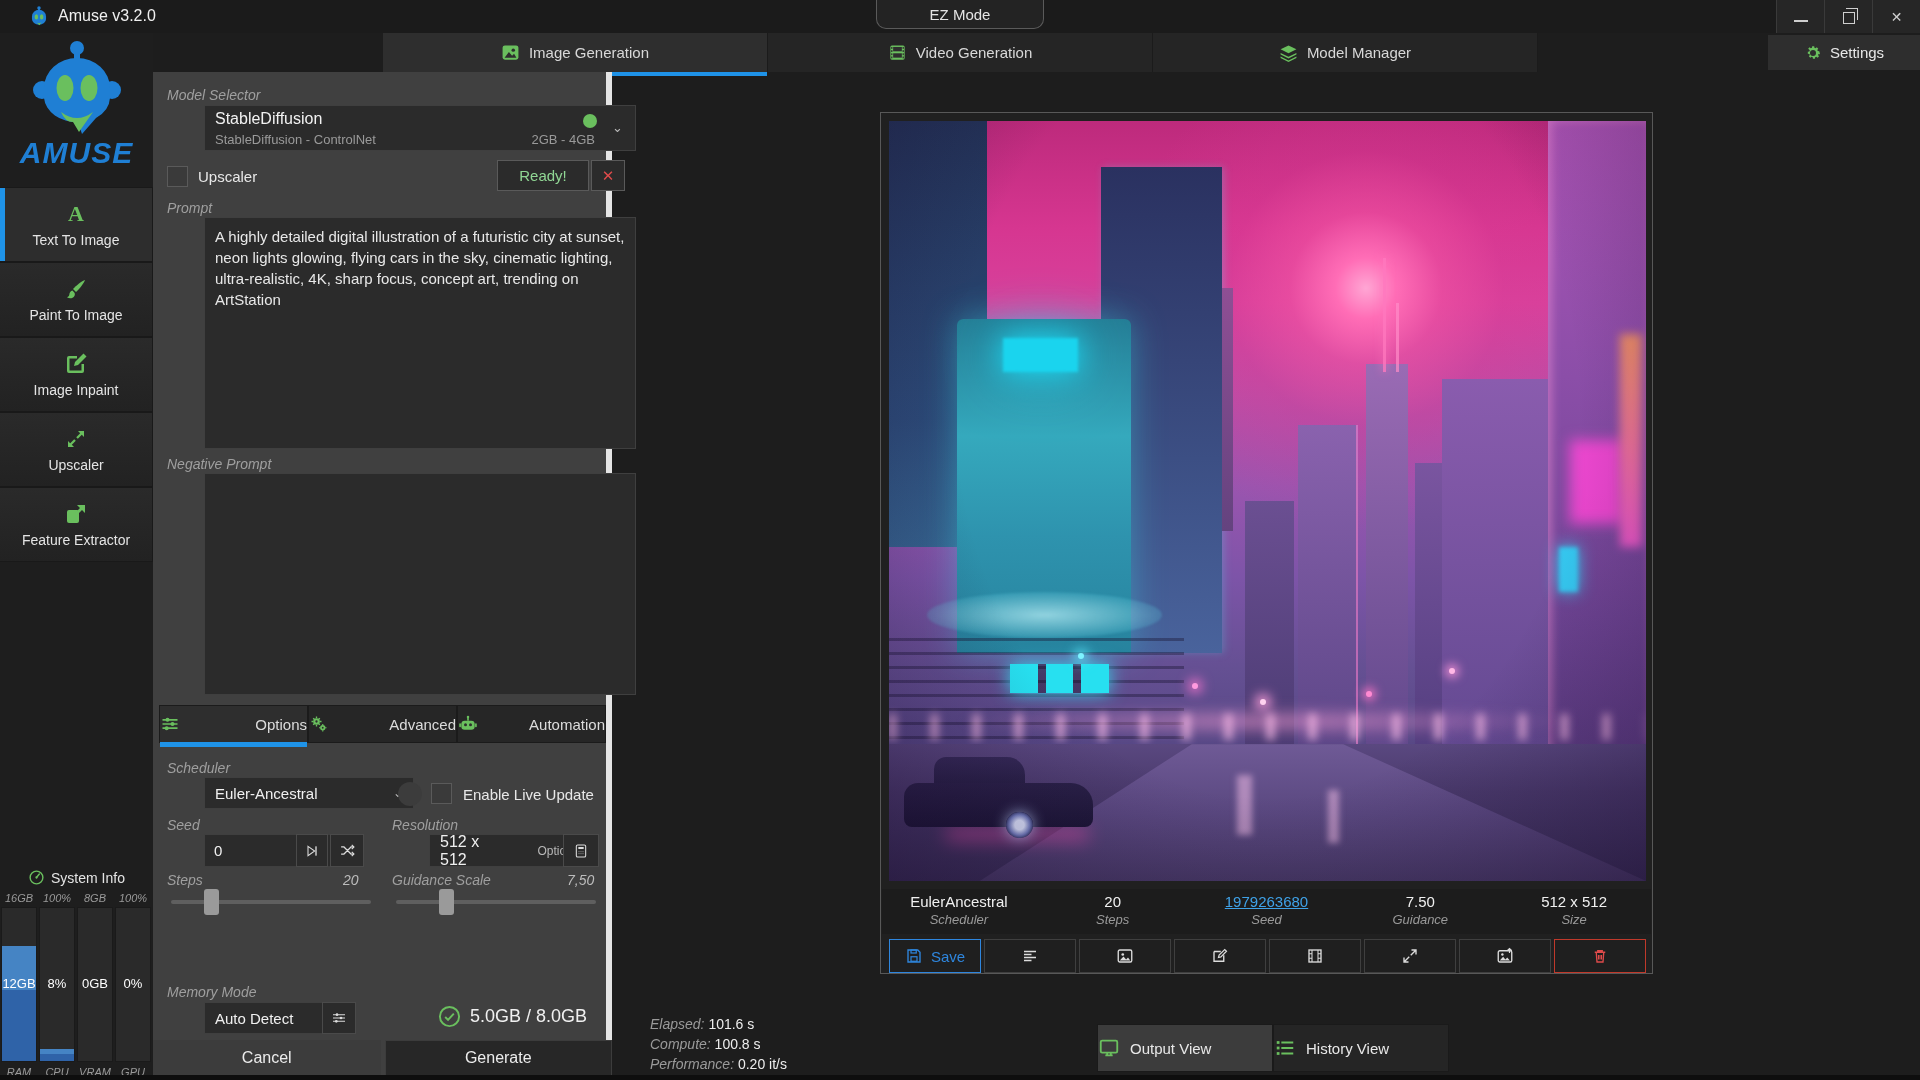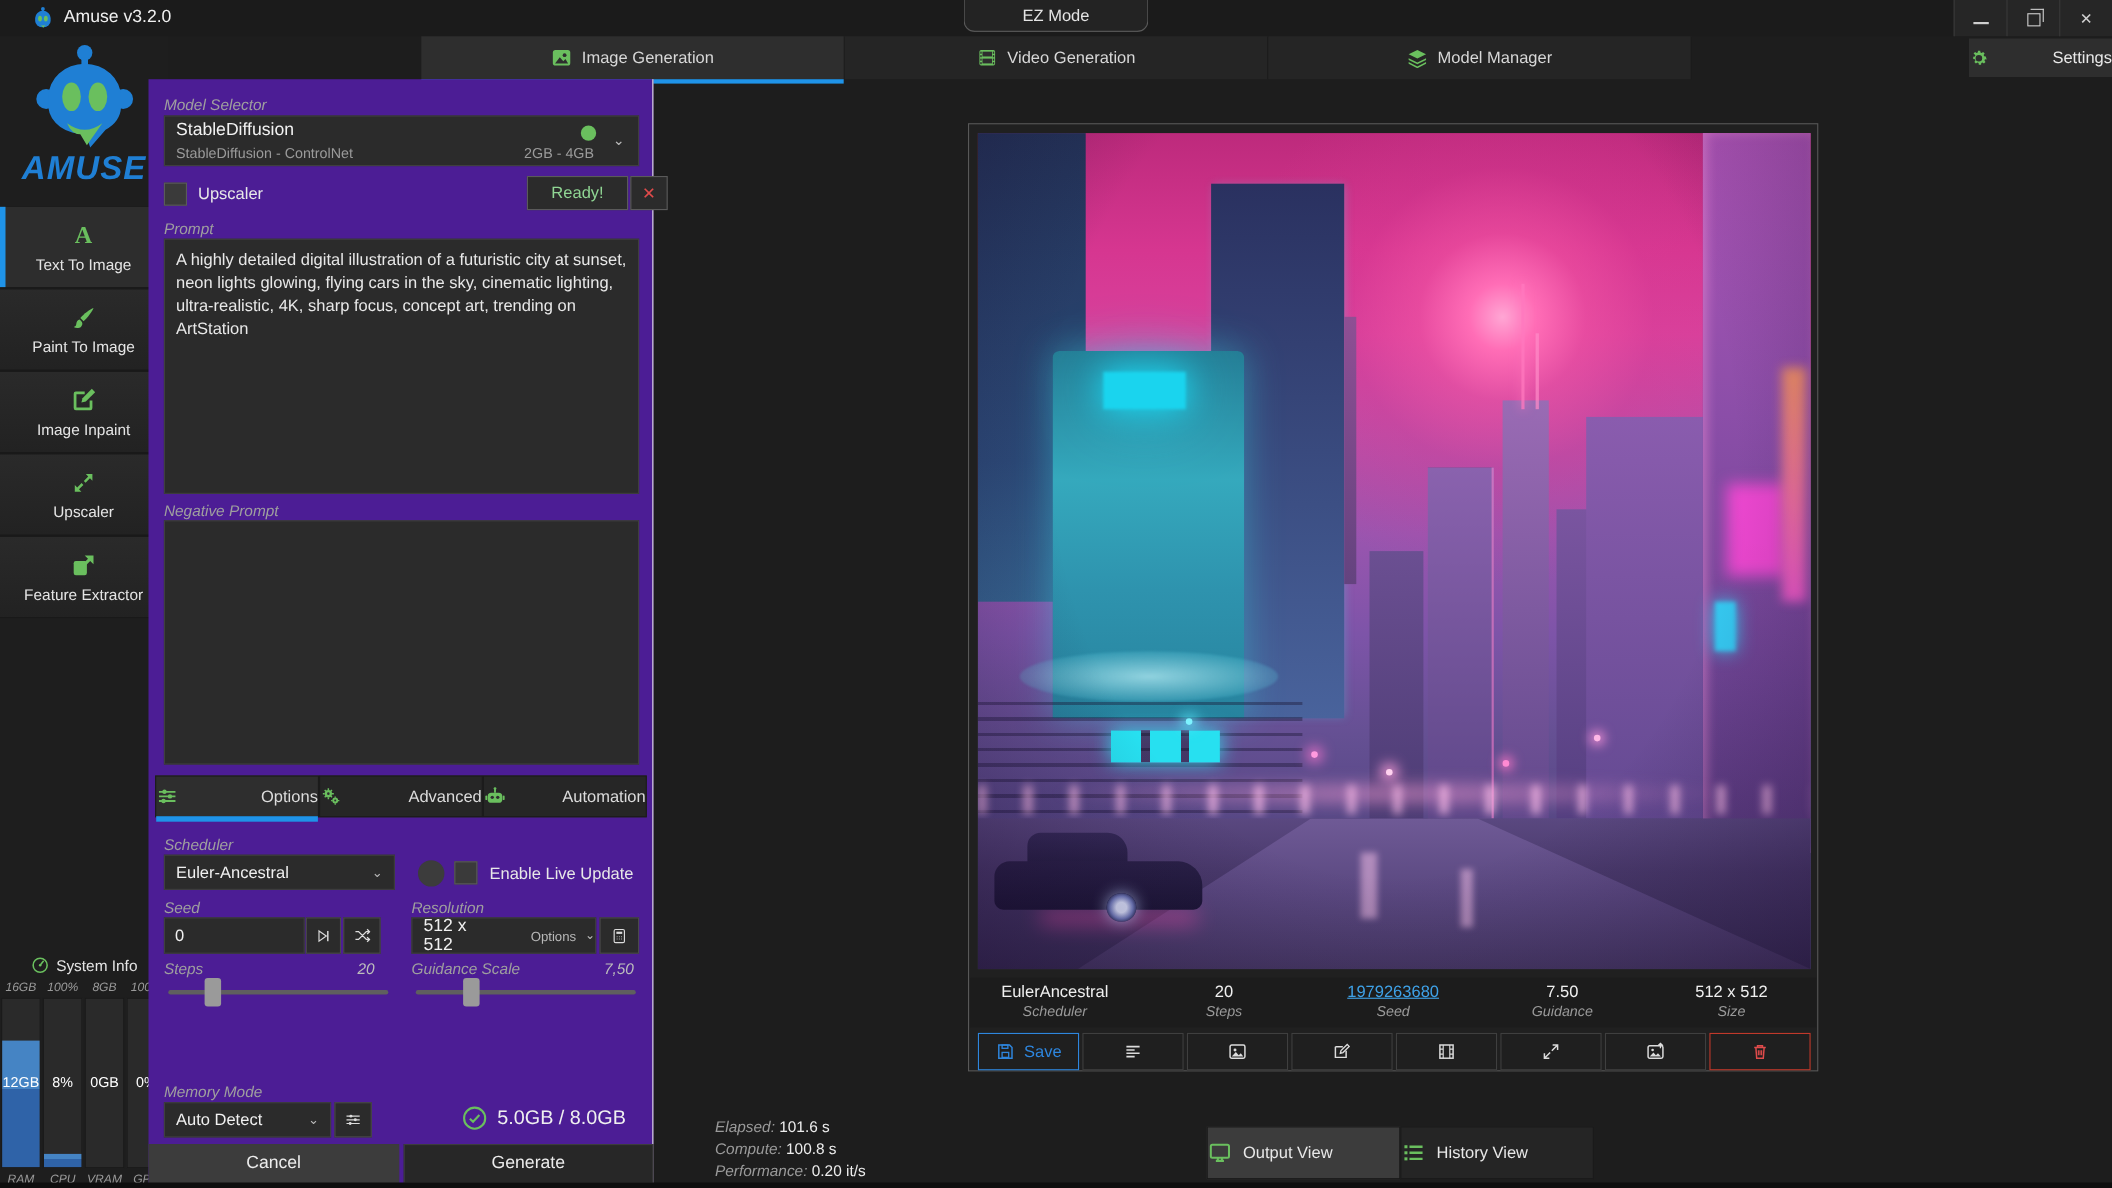--- a/index.html
+++ b/index.html
@@ -18,21 +18,21 @@
   .min-glyph { display:block; width:14px; height:2px; background:#cfcfcf; margin-top:8px; }
   .restore-glyph { position:relative; width:12px; height:12px; border:1.5px solid #cfcfcf; margin-top:3px; }
   .restore-glyph::before { content:""; position:absolute; left:2px; top:-5px; width:11px; height:11px; border:1.5px solid #cfcfcf; border-left:none; border-bottom:none; }
 
   
   .tabbar { position:absolute; left:383px; top:33px; height:39px; display:flex; }
   .main-tab { width:385px; height:39px; background:#252525; border-right:1px solid #1b1b1b; display:flex; align-items:center; justify-content:center; gap:9px; font-size:15px; color:#d8d8d8; position:relative; }
   .main-tab.active { background:#2e2e2e; }
   .main-tab.active::after { content:""; position:absolute; left:0; bottom:-4px; width:100%; height:4px; background:#1f93e8; }
   .main-tab svg { width:19px; height:19px; }
-  .settings-btn { position:absolute; right:0; top:35px; width:130px; height:35px; background:#2e2e2e; display:flex; align-items:center; justify-content:space-between; gap:8px; font-size:15px; color:#e8e8e8; }
+  .settings-btn { position:absolute; right:0; top:35px; width:152px; height:35px; background:#2e2e2e; display:flex; align-items:center; justify-content:center; gap:8px; font-size:15px; color:#e8e8e8; }
 
   
   .sidebar { position:absolute; left:0; top:33px; width:153px; height:1047px; background:#1e1e1e; }
   .logo { position:absolute; left:0; top:5px; width:153px; text-align:center; }
   .logo svg { width:100px; height:100px; }
   .logo-text { font-size:30px; font-weight:bold; font-style:italic; color:#1f7fd4; letter-spacing:1px; margin-top:-6px; }
   .nav { position:absolute; left:0; top:154px; width:153px; }
   .nav-item { position:relative; width:153px; height:75px; background:linear-gradient(180deg,#2a2a2a,#222); border:1px solid #191919; border-left:none; display:flex; flex-direction:column; align-items:center; justify-content:center; gap:6px; }
   .nav-item.active { background:#2d2d2d; }
   .nav-item.active::before { content:""; position:absolute; left:0; top:0; width:5px; height:100%; background:#1f93e8; }
@@ -45,24 +45,24 @@
   .sysinfo-title svg { width:17px; height:17px; }
   .meter-head, .meter-foot { display:flex; }
   .meter-head span, .meter-foot span { width:38px; text-align:center; font-size:11px; font-style:italic; color:#9a9a9a; }
   .meter-row { display:flex; margin-top:3px; }
   .meter { position:relative; width:36px; height:155px; margin:0 1px; background:#2a2a2a; border:1px solid #1a1a1a; }
   .meter-fill { position:absolute; left:0; bottom:0; width:100%; background:linear-gradient(180deg,#4584c4 0 38%, #2f63a8 38%); }
   .meter-value { position:absolute; left:0; top:68px; width:100%; text-align:center; font-size:13px; color:#fff; }
   .meter-foot { margin-top:4px; }
 
   
-  .genpanel { position:absolute; left:135px; top:72px; width:459px; height:1004px; background:#4c1d95; border-right:1px solid #e5e5e5; }
+  .genpanel { position:absolute; left:153px; top:72px; width:459px; height:1004px; background:#404040; border-right:6px solid #e5e5e5; }
   .flabel { font-size:14px; font-style:italic; color:#9f9f9f; }
   .abs { position:absolute; }
-  .inputbox { background:#2b2b2b; border:1px solid #3f3f3f; }
+  .inputbox { background:#2b2b2b; border:1px solid #3f3f3f;margin-left:37px; }
   .model-box { left:14px; top:33px; width:432px; height:46px; }
   .model-name { position:absolute; left:10px; top:4px; font-size:16px; color:#f2f2f2; }
   .model-sub { position:absolute; left:10px; top:26px; font-size:13px; color:#9a9a9a; }
   .model-size { position:absolute; right:40px; top:26px; font-size:13px; color:#9a9a9a; }
   .model-dot { position:absolute; right:38px; top:8px; width:14px; height:14px; border-radius:50%; background:#6abf5e; }
   .model-chev { position:absolute; right:12px; top:14px; color:#bbb; font-size:13px; }
   .checkbox { width:21px; height:21px; background:#3a3a3a; border:1px solid #5a5a5a; }
   .upscaler-row { left:14px; top:88px; width:432px; height:32px; display:flex; align-items:center; gap:10px; }
   .upscaler-label { font-size:15px; color:#e8e8e8; }
   .ready-btn { position:absolute; left:330px; top:0; width:92px; height:31px; background:#2b2b2b; border:1px solid #5a5a5a; color:#90d694; font-size:15px; display:flex; align-items:center; justify-content:center; }

